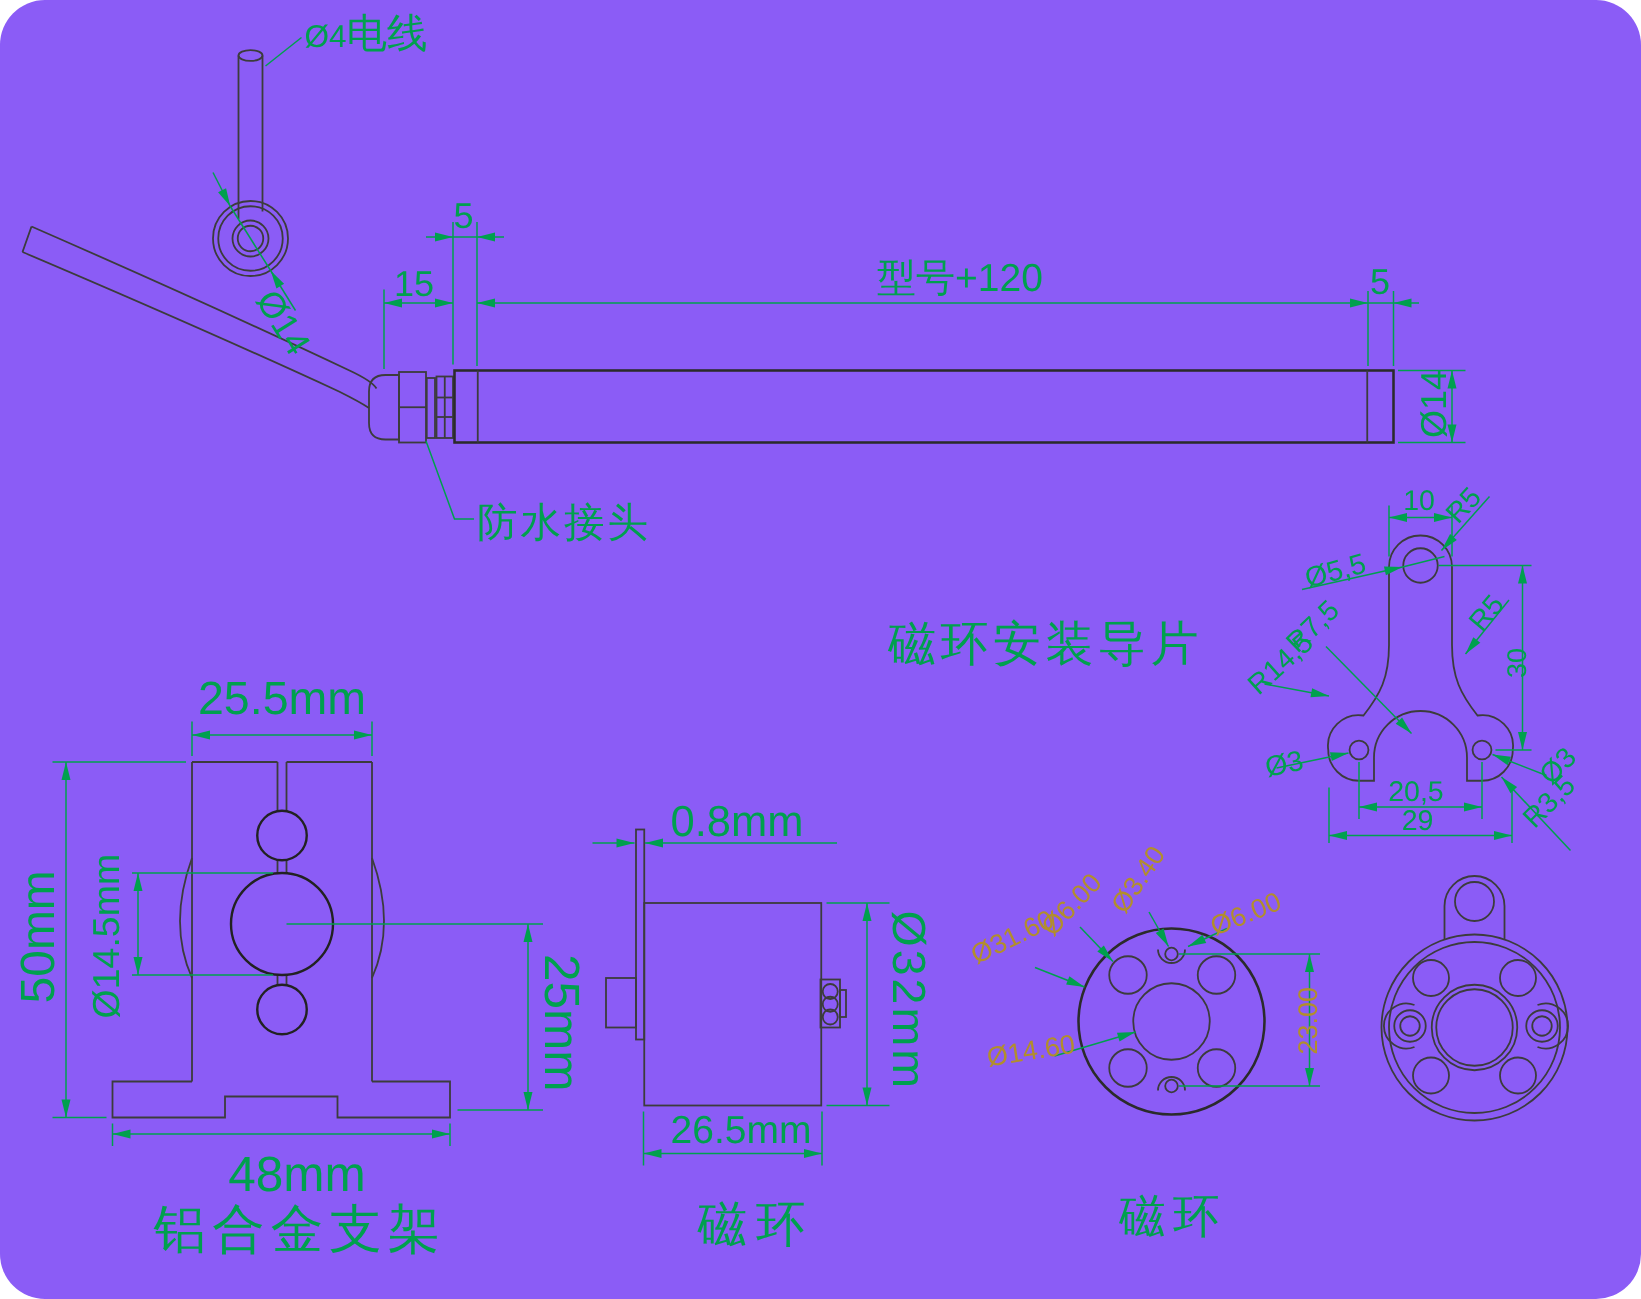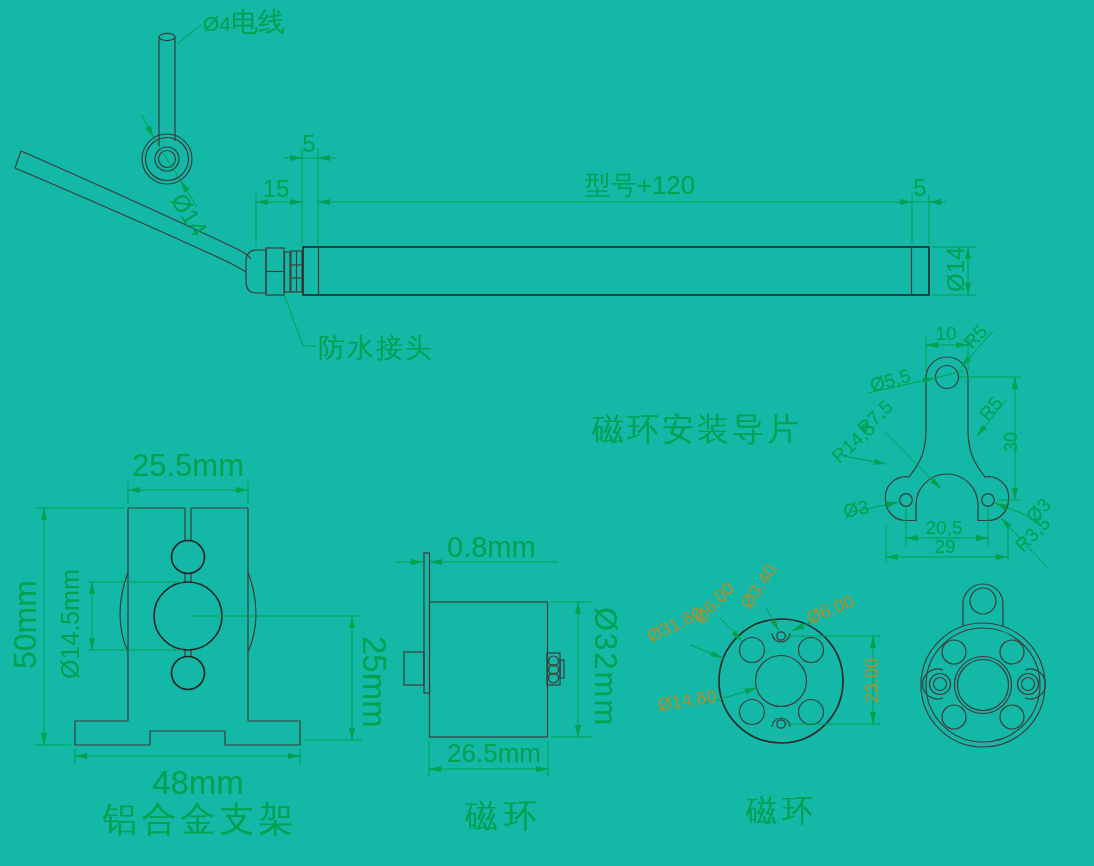--- a/index.html
+++ b/index.html
@@ -1,16 +1,16 @@
 <!DOCTYPE html>
 <html><head>
 <meta charset="utf-8">
 <style>
   html,body{margin:0;padding:0;background:#ffffff;}
-  .stage{position:relative;width:1094px;height:866px;background:#14b8a6;overflow:hidden;}
+  .stage{position:relative;width:1094px;height:866px;background:#8b5cf6;overflow:hidden;border-radius:30px;}
   svg{display:block;}
   .k{stroke:#3c3c3c;fill:none;stroke-width:1.2;}
   .k2{stroke:#2b2b2b;fill:none;stroke-width:1.7;}
   .kc{stroke:#222;fill:none;stroke-width:1.6;}
   .g{stroke:#00a04e;fill:none;stroke-width:1;}
   .dl{marker-start:url(#arr);marker-end:url(#arr);}
   .de{marker-end:url(#arr);}
   text{fill:#00a04e;font-family:"Liberation Sans","DejaVu Sans",sans-serif;}
   .alt{fill:#b28e2c;}
   .mid{text-anchor:middle;}

